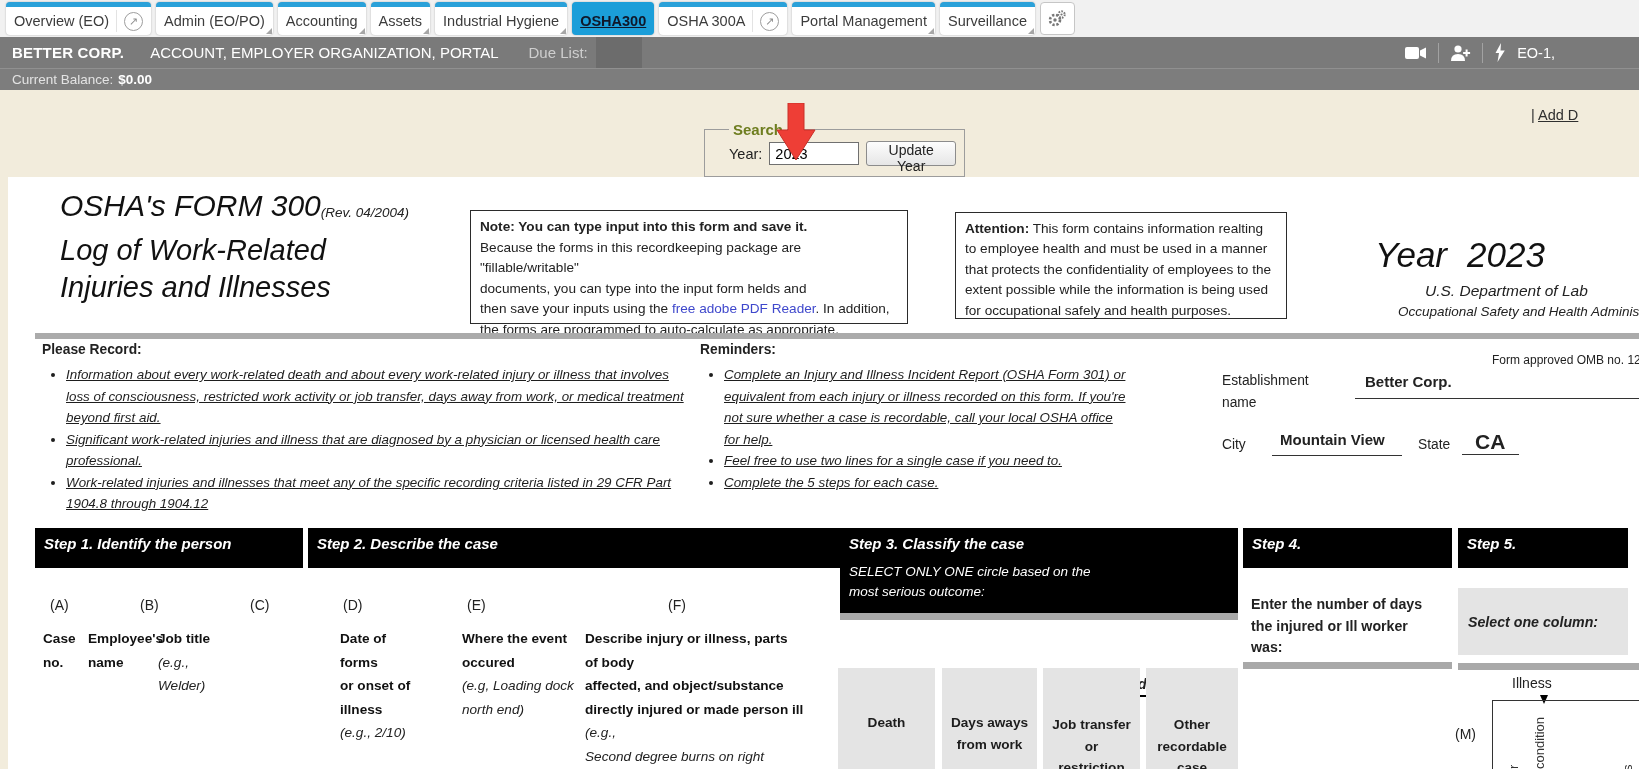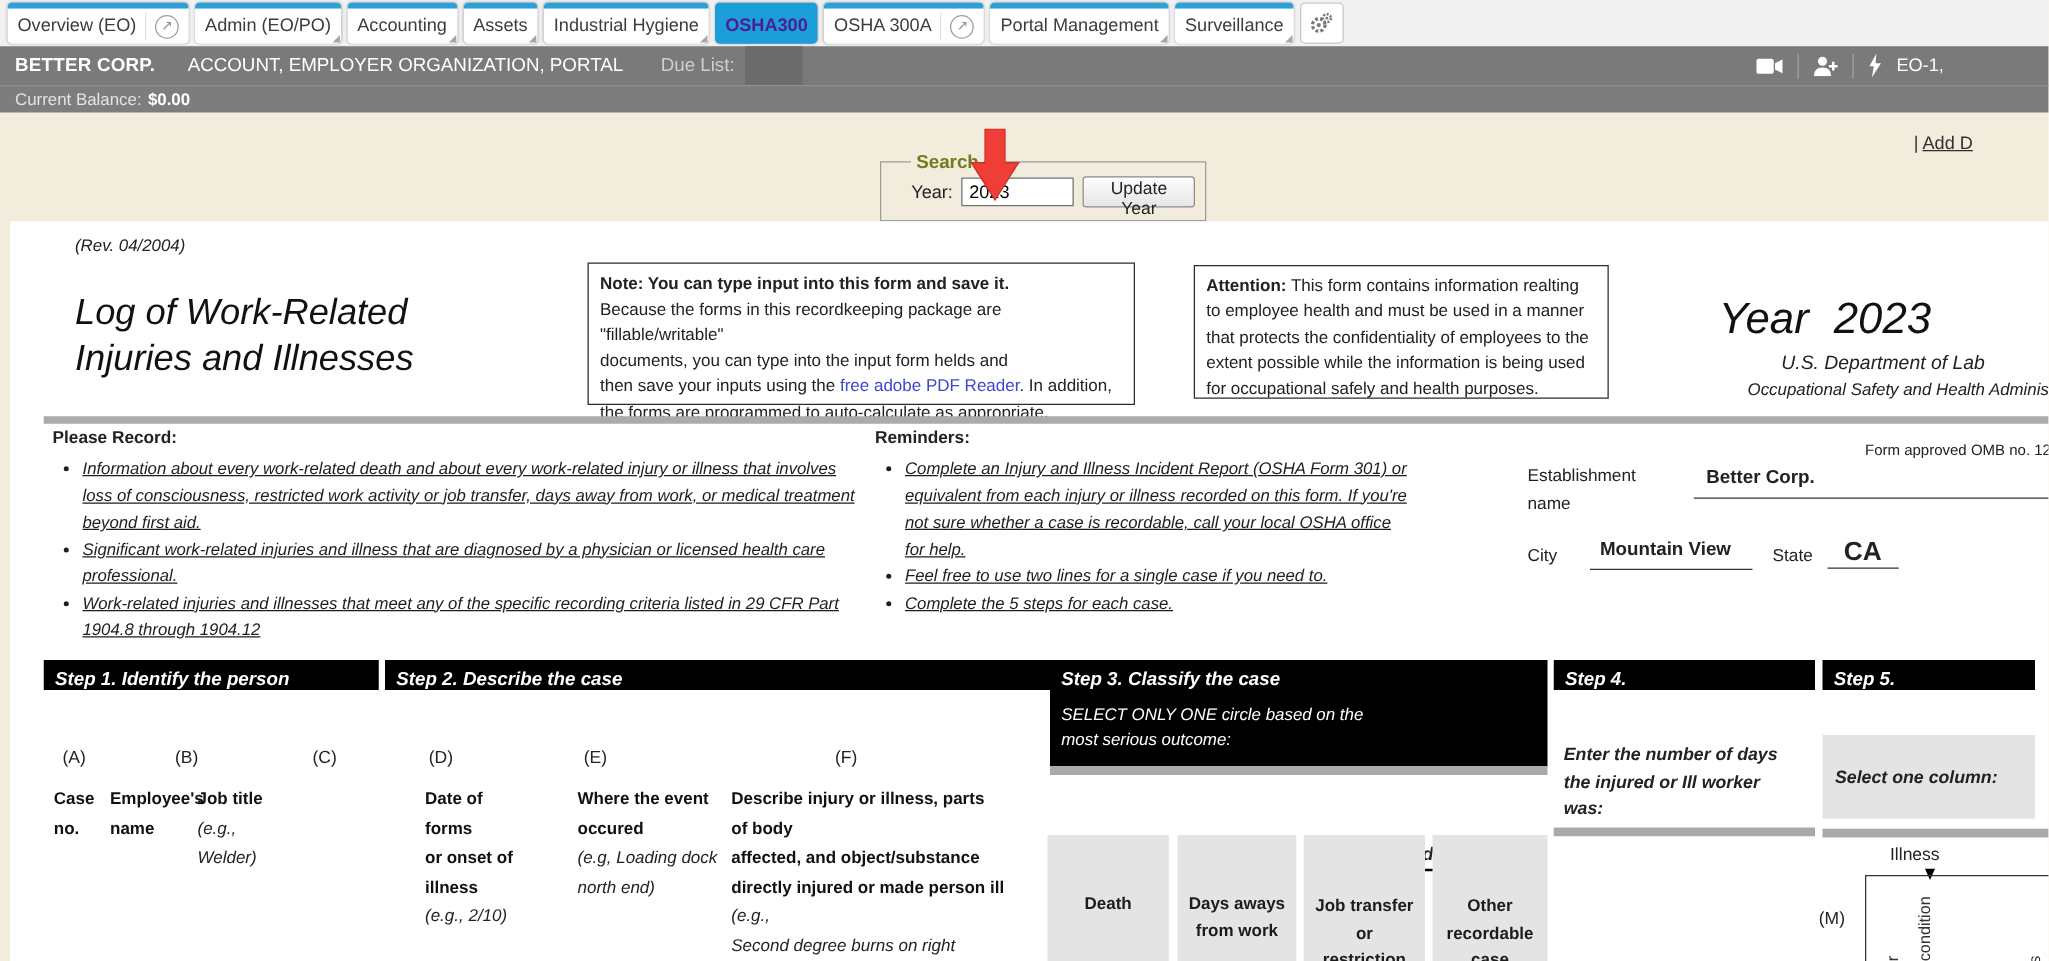--- a/index.html
+++ b/index.html
@@ -6,21 +6,21 @@
   html,body { background:#ffffff; }
   body { width:1639px; height:769px; overflow:hidden; font-family:"Liberation Sans",sans-serif; }
   #viewport { position:relative; width:1639px; height:769px; overflow:hidden; background:#f2ecdc; color:#222; }
 
   
   .tabbar { position:absolute; top:0; left:0; width:100%; height:37px; background:#f1f1f1;
             display:flex; align-items:flex-start; gap:5px; padding:2px 6px 0 6px; }
   .tab { position:relative; background:#fff; border-radius:4px; border-top:5px solid #2aa1d9;
          height:33px; padding:0 8px; display:flex; align-items:center; gap:7px;
          font-size:14.5px; color:#3c3c3c; box-shadow:0 0 2px rgba(0,0,0,.28); cursor:pointer; white-space:nowrap; }
-  .tab.active { background:#1b9ed9; border-top-color:#1b9ed9; color:#4c1d95; font-weight:bold; }
+  .tab.active { background:#1b9ed9; border-top-color:#1b9ed9; color:#0f172a; font-weight:bold;text-decoration:underline; }
   .tab .tabsep { width:1px; height:22px; background:#e3e3e3; }
   .popout { display:inline-flex; align-items:center; justify-content:center; width:19px; height:19px;
             border:1.5px solid #9e9e9e; border-radius:50%; color:#8e8e8e; font-size:11px; line-height:1; }
   .fold { position:absolute; right:1px; bottom:1px; width:0; height:0;
           border-left:6px solid transparent; border-bottom:6px solid #a6a6a6; }
   .gearbtn { background:#fff; border:1px solid #c6c6c6; border-radius:4px; height:33px; width:35px;
              margin-top:0; display:flex; align-items:center; justify-content:center; cursor:pointer; }
 
   
   .bar1 { position:absolute; top:37px; left:0; width:100%; height:31px; background:#7a7a7a;
@@ -80,21 +80,21 @@
   .estline  { left:1347px; top:221px; width:284px; height:1px; background:#333; }
   .citylabel { left:1214px; top:260px; font-size:13.8px; }
   .cityvalue { left:1272px; top:254px; font-size:15px; font-weight:bold; }
   .cityline  { left:1264px; top:278px; width:130px; height:1px; background:#333; }
   .statelabel { left:1410px; top:260px; font-size:13.8px; }
   .statevalue { left:1467px; top:253px; font-size:21px; font-weight:bold; }
   .stateline  { left:1454px; top:277px; width:57px; height:1px; background:#333; }
 
   
   .stepbar { background:#000; color:#fff; font-weight:bold; font-style:italic;
-             font-size:15px; padding:7px 9px 0 9px; height:24px; }
+             font-size:15px; padding:7px 9px 0 9px; height:40px; }
   .step1 { left:27px;  top:351px; width:268px; }
   .step2 { left:300px; top:351px; width:536px; }
   .step3 { left:832px; top:351px; width:398px; height:85px; }
   .step4 { left:1235px; top:351px; width:209px; }
   .step5 { left:1450px; top:351px; width:170px; }
   .s3sub { margin-top:10px; font-weight:normal; font-size:13.5px; line-height:20px; }
   .s3div { left:832px; top:436px; width:398px; height:7px; background:#a9a9a9; }
 
   
   .colletter { position:absolute; top:420px; font-size:14px; color:#222; }
@@ -103,21 +103,21 @@
   .colblock .i { font-style:italic; display:block; color:#222; }
 
   
   .cell { position:absolute; top:491px; height:110px; background:#e4e4e4; text-align:center;
           font-weight:bold; font-size:13.6px; line-height:21.5px; color:#1c1c1c; padding-top:44px; }
   .remained { left:1035px; top:498px; width:195px; text-align:center; }
   .remained span { font-weight:bold; font-style:italic; font-size:14.5px;
                    border-bottom:2px solid #000; padding:0 8px 3px 8px; }
 
   
-  .s4note { left:1243px; top:417px; width:176px; font-weight:bold; font-style:italic;
+  .s4note { left:1243px; top:417px; width:176px; font-weight:bold; 
             font-size:14.2px; line-height:21.5px; }
   .s4div { left:1235px; top:485px; width:209px; height:7px; background:#a9a9a9; }
   .s5box { left:1450px; top:411px; width:170px; height:67px; background:#e4e4e4;
            display:flex; align-items:center; padding-left:10px;
            font-weight:bold; font-style:italic; font-size:14.2px; }
   .s5div { left:1450px; top:486px; width:181px; height:7px; background:#a9a9a9; }
   .illness { left:1504px; top:498px; font-size:14px; }
   .illarrow { left:1532px; top:518px; width:0; height:0;
               border-left:4px solid transparent; border-right:4px solid transparent;
               border-top:9px solid #000; }
@@ -222,20 +222,21 @@
     </div>
   </fieldset>
 
   <svg class="redarrow" width="52" height="60" viewBox="0 0 52 60">
     <path d="M18 0 H34 V27 H45 L26 57 L7 27 H18 Z" fill="#ee3e36" stroke="#c93029" stroke-width="1"></path>
   </svg>
 
   <div class="form">
 
     <div class="f-titlerow">
+      <span class="f-title">OSHA's FORM 300</span>
       <span class="f-rev">(Rev. 04/2004)</span>
     </div>
     <div class="f-sub">
       <div>Log of Work-Related</div>
       <div>Injuries and Illnesses</div>
     </div>
 
     <div class="notebox">
       <div class="bb">Note: You can type input into this form and save it.</div>
       <div>Because the forms in this recordkeeping package are "fillable/writable"</div>

